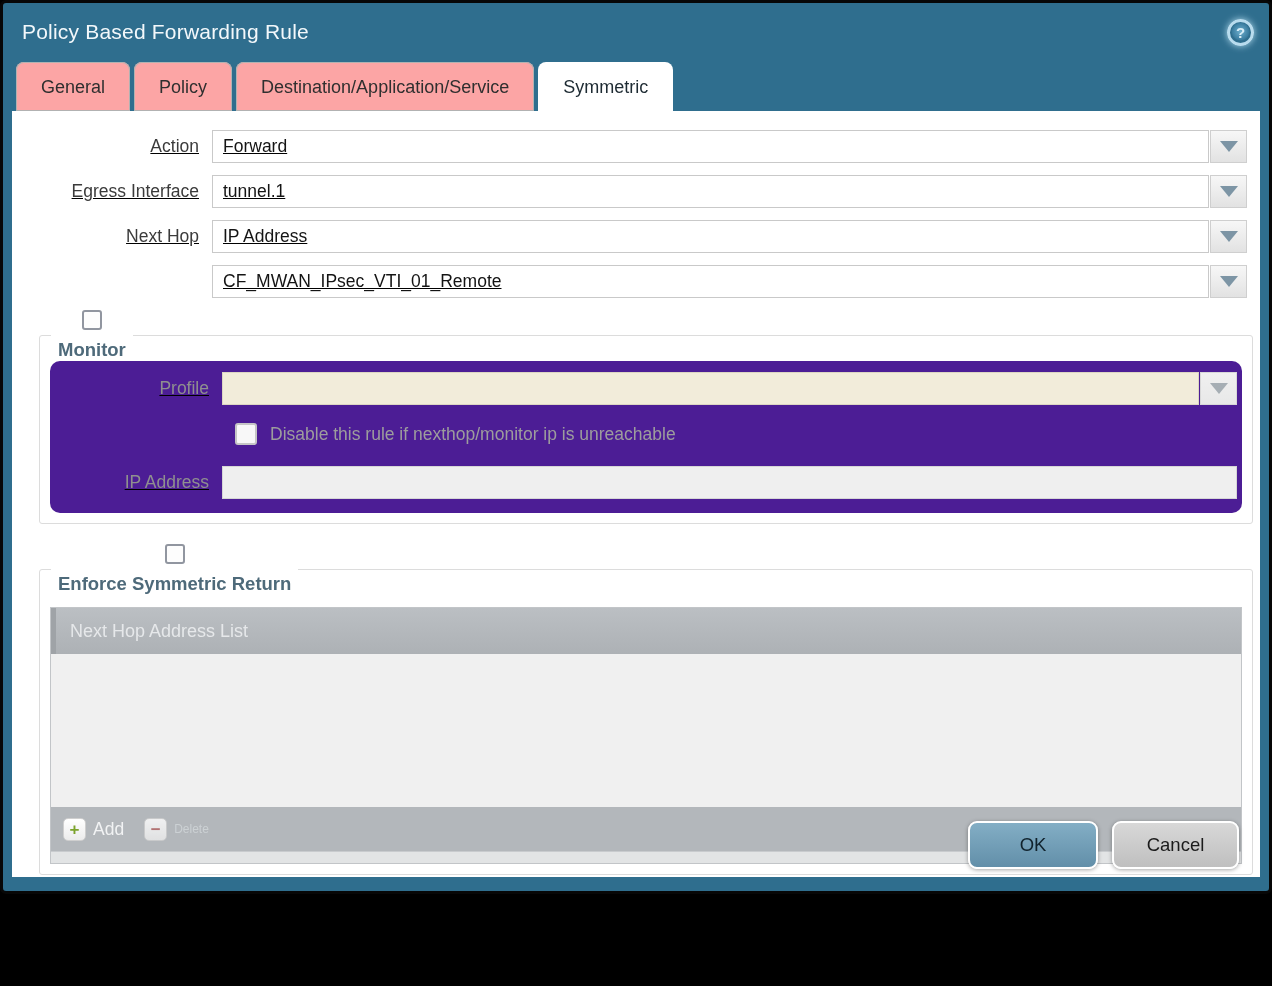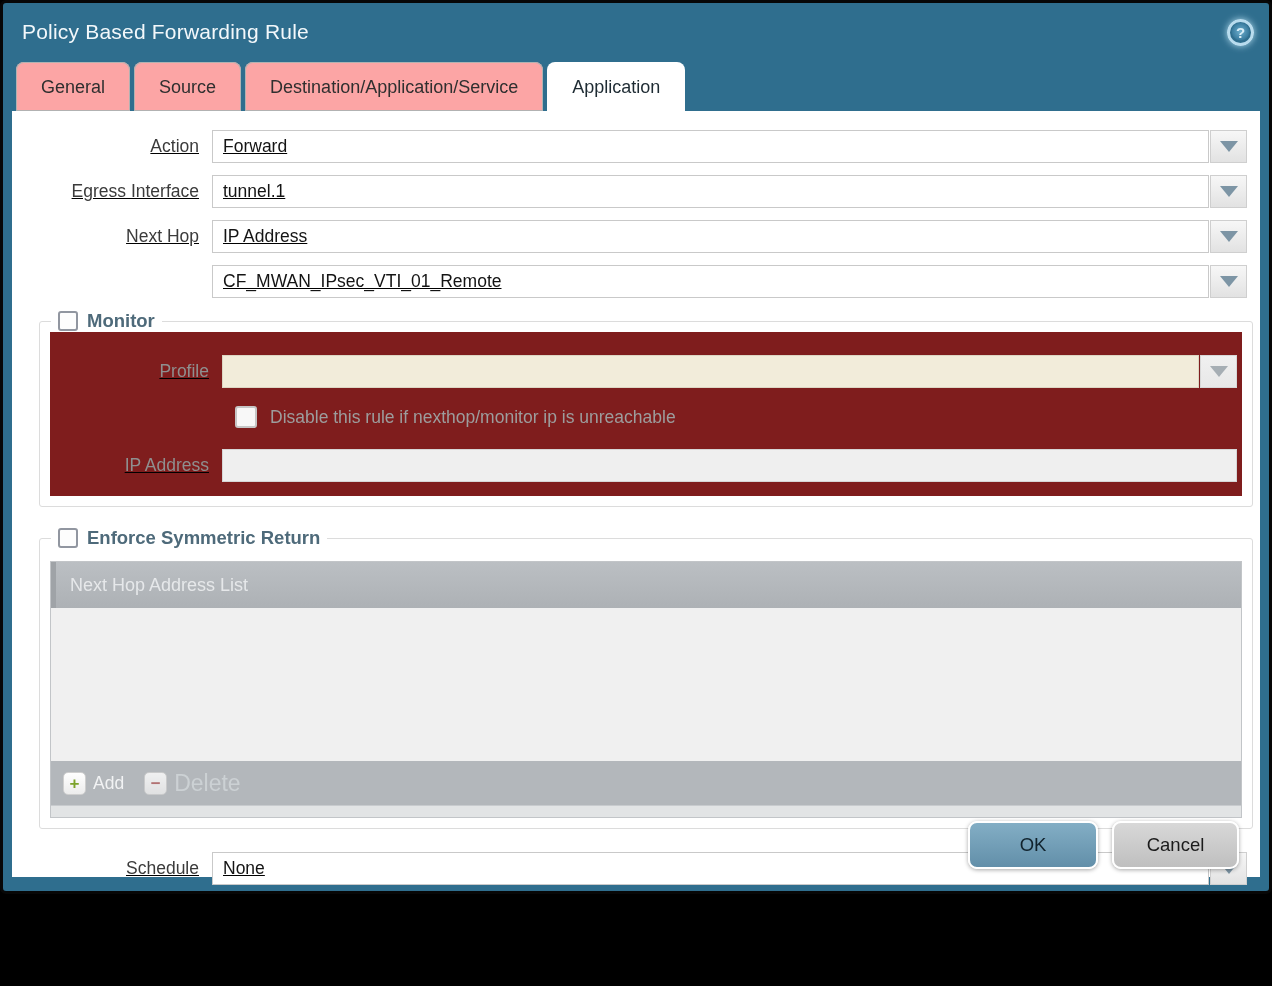--- a/index.html
+++ b/index.html
@@ -41,27 +41,27 @@
     background:linear-gradient(#f7f7f7,#e2e2e2);
     display:flex; align-items:center; justify-content:center; cursor:pointer;
   }
   .arrow { width:0; height:0; border-left:9px solid transparent; border-right:9px solid transparent; border-top:11px solid #7d95a5; }
   .dd-btn.disabled { background:linear-gradient(#f0f0f0,#e8e8e8); border-color:#d8d8d8; cursor:default; }
   .dd-btn.disabled .arrow { border-top-color:#a6aeb4; }
   
   fieldset { border:1px solid #dcdcdc; border-radius:3px; margin:0 7px 0 27px; padding:0 10px 10px; }
   fieldset.fs-monitor { margin-top:12px; }
   fieldset.fs-enforce { margin-top:20px; margin-bottom:23px; }
-  legend { display:flex; align-items:center; gap:9px; padding:0 7px; margin-left:1px; }
+  legend { display:flex; align-items:center; gap:9px; padding:0 7px; margin-left:1px;flex-direction:column; }
   .checkbox {
     width:20px; height:20px; border:2px solid #9196a0; border-radius:3px; background:#fdfdfd; cursor:pointer;
   }
   .legend-label { font-size:18.5px; font-weight:bold; color:#4e6a7a; }
   
-  .disabled-panel { background:#7f1d1d; padding:23px 0 14px; }
+  .disabled-panel { background:#4c1d95; padding:11px 0 14px;border-radius:10px; }
   .disabled-panel .flabel { flex-basis:172px; color:#8f8f8f; }
   .disabled-panel .frow { padding-right:5px; margin-bottom:0; }
   .beige-box { flex:1; height:33px; border:1px solid #ddd6c3; background:#f2ecda; }
   .gray-box  { flex:1; height:33px; border:1px solid #d6d6d6; background:#efefef; }
   .disable-row { display:flex; align-items:center; gap:13px; margin:18px 0 21px 185px; }
   .checkbox.dim { border-color:#c6c6c6; background:#f8f8f8; width:22px; height:22px; cursor:default; }
   .disable-text { color:#9d9d9d; font-size:17.5px; }
   
   .tbl { margin:12px 0 0; border:1px solid #c2c5c8; }
   .tbl-header {
@@ -73,21 +73,21 @@
   .tool-btn { display:flex; align-items:center; gap:7px; cursor:pointer; }
   .tool-icon {
     width:23px; height:23px; border-radius:5px; border:1px solid #cfcfcf;
     background:linear-gradient(#ffffff,#ececec); display:flex; align-items:center; justify-content:center;
     font-weight:bold; font-size:17px; line-height:1;
   }
   .tool-btn.add .tool-icon { color:#7ca32c; }
   .tool-btn.add .tool-label { color:#f2f3f4; font-size:17.5px; }
   .tool-btn.del { cursor:default; }
   .tool-btn.del .tool-icon { color:#b26262; opacity:.8; }
-  .tool-btn.del .tool-label { color:#ccd1d4; font-size:23px; }
+  .tool-btn.del .tool-label { color:#ccd1d4; font-size:12px; }
   .tbl-strip { height:12px; background:#e2e4e5; border-top:1px solid #c8cbce; }
   
   .footer-btns { position:absolute; right:30px; bottom:22px; display:flex; gap:14px; }
   .btn {
     height:48px; border-radius:9px; border:2px solid #fff; font-size:18.5px;
     display:flex; align-items:center; justify-content:center; cursor:pointer;
     box-shadow:0 1px 4px rgba(0,0,0,.35); font-family:"Liberation Sans", sans-serif;
   }
   .btn-ok { width:130px; background:linear-gradient(#83aec5,#628fa9); color:#10222c; }
   .btn-cancel { width:127px; background:linear-gradient(#d8d8d8,#bfbfbf); color:#1b1b1b; }
@@ -97,23 +97,23 @@
 
 <div class="window">
 
   <div class="titlebar">
     <div class="window-title">Policy Based Forwarding Rule</div>
     <div class="help-icon">?</div>
   </div>
 
   <div class="tabs">
     <div class="tab">General</div>
-    <div class="tab">Source</div>
+    <div class="tab">Policy</div>
     <div class="tab">Destination/Application/Service</div>
-    <div class="tab active">Application</div>
+    <div class="tab active">Symmetric</div>
   </div>
 
   <div class="content">
 
     <div class="frow">
       <div class="flabel">Action</div>
       <div class="fvalue">
         <div class="text-box">Forward</div>
         <div class="dd-btn">
             <span class="arrow"></span>

